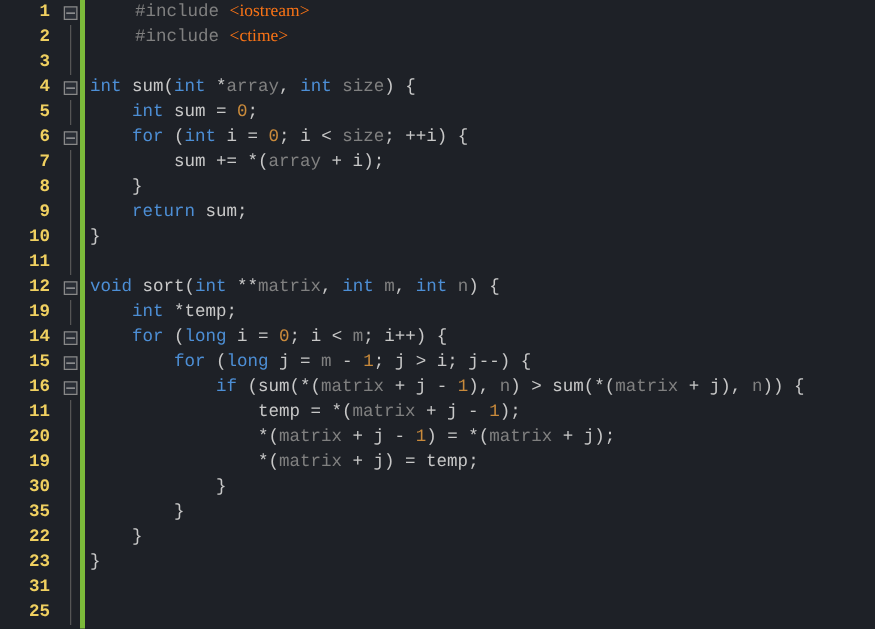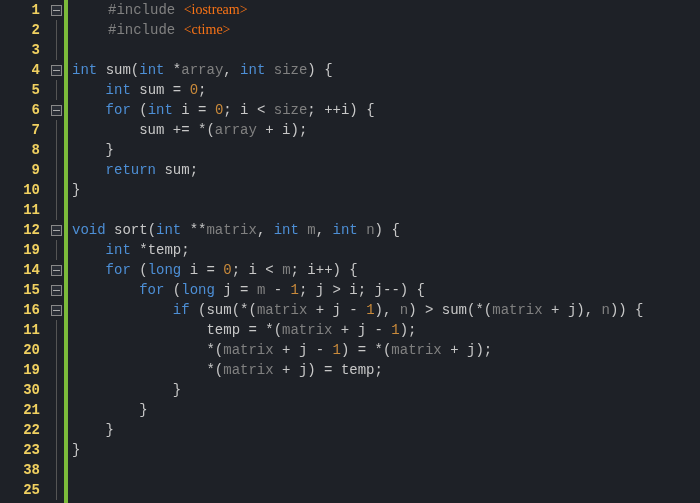--- a/index.html
+++ b/index.html
@@ -98,24 +98,24 @@
       <div class="ln">11</div>
       <div class="ln">12</div>
       <div class="ln">19</div>
       <div class="ln">14</div>
       <div class="ln">15</div>
       <div class="ln">16</div>
       <div class="ln">11</div>
       <div class="ln">20</div>
       <div class="ln">19</div>
       <div class="ln">30</div>
-      <div class="ln">21</div>
+      <div class="ln">35</div>
       <div class="ln">22</div>
       <div class="ln">23</div>
-      <div class="ln">38</div>
+      <div class="ln">31</div>
       <div class="ln">25</div>
     </div>
   <div class="foldcol" id="foldcol">
       <div class="fc">
         <div class="fold-box"></div>
       </div>
       <div class="fc">
         <div style="width: 1px; height: 20px; background: rgb(85, 85, 85);"></div>
       </div>
       <div class="fc">

